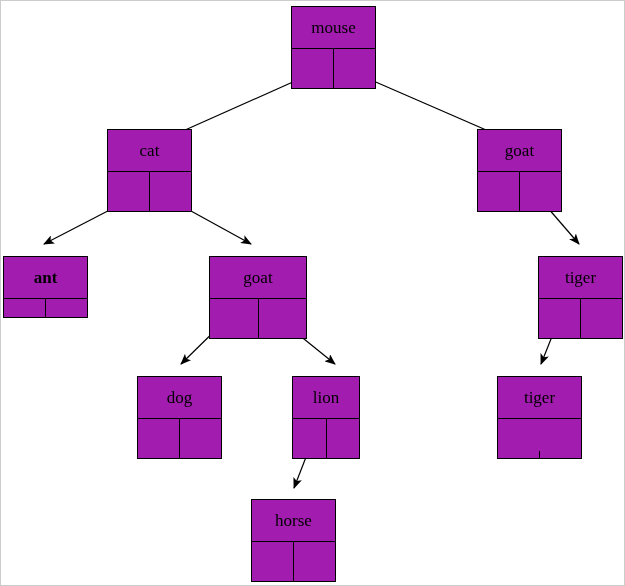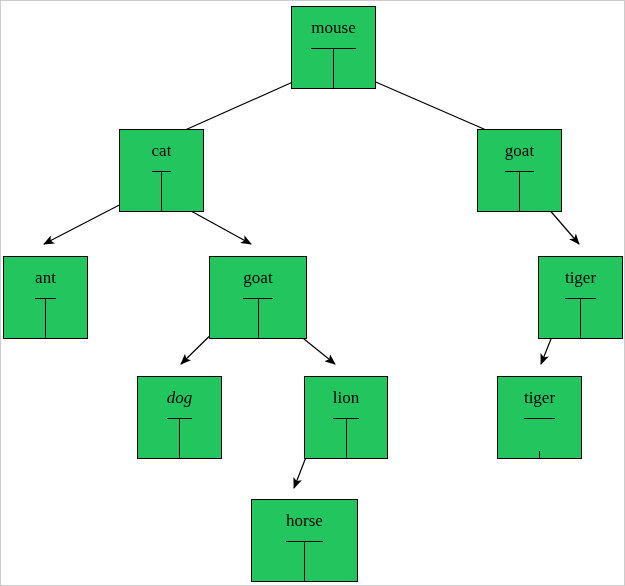--- a/index.html
+++ b/index.html
@@ -24,24 +24,23 @@
     width: 625px;
     height: 586px;
     pointer-events: none;
   }
   .node {
     position: absolute;
     width: 85px;
     height: 83px;
     box-sizing: border-box;
     border: 1.6px solid #000000;
-    background: #22c55e;
+    background: #a21caf;
     display: flex;
     flex-direction: column;
-    align-items: center;
   }
   .node-label {
     height: 42px;
     line-height: 42px;
     text-align: center;
     font-size: 17px;
     color: #000000;
     border-bottom: 1.6px solid #000000;
     box-sizing: border-box;
     overflow: hidden;
@@ -82,77 +81,77 @@
       </g>
   </svg>
   <div id="nodes-layer">
       <div class="node" style="left: 290px; top: 5px; width: 85px; height: 83px;">
         <div class="node-label">mouse</div>
         <div class="node-ptrs">
           <div class="ptr ptr-left"></div>
           <div class="ptr ptr-right"></div>
         </div>
       </div>
-      <div class="node" style="left: 106px; top: 128px; width: 85px; height: 83px; margin-left: 12px;">
+      <div class="node" style="left: 106px; top: 128px; width: 85px; height: 83px;">
         <div class="node-label">cat</div>
         <div class="node-ptrs">
           <div class="ptr ptr-left"></div>
           <div class="ptr ptr-right"></div>
         </div>
       </div>
       <div class="node" style="left: 476px; top: 128px; width: 85px; height: 83px;">
         <div class="node-label">goat</div>
         <div class="node-ptrs">
           <div class="ptr ptr-left"></div>
           <div class="ptr ptr-right"></div>
         </div>
       </div>
-      <div class="node" style="left: 2px; top: 255px; width: 85px; height: 83px;">
+      <div class="node" style="left: 2px; top: 255px; width: 85px; height: 62px; font-weight: bold;">
         <div class="node-label">ant</div>
         <div class="node-ptrs">
           <div class="ptr ptr-left"></div>
           <div class="ptr ptr-right"></div>
         </div>
       </div>
       <div class="node" style="left: 208px; top: 255px; width: 98px; height: 83px;">
         <div class="node-label">goat</div>
         <div class="node-ptrs">
           <div class="ptr ptr-left"></div>
           <div class="ptr ptr-right"></div>
         </div>
       </div>
       <div class="node" style="left: 537px; top: 255px; width: 85px; height: 83px;">
         <div class="node-label">tiger</div>
         <div class="node-ptrs">
           <div class="ptr ptr-left"></div>
           <div class="ptr ptr-right"></div>
         </div>
       </div>
-      <div class="node" style="left: 136px; top: 375px; width: 85px; height: 83px; font-style: italic;">
+      <div class="node" style="left: 136px; top: 375px; width: 85px; height: 83px;">
         <div class="node-label">dog</div>
         <div class="node-ptrs">
           <div class="ptr ptr-left"></div>
           <div class="ptr ptr-right"></div>
         </div>
       </div>
-      <div class="node" style="left: 291px; top: 375px; width: 84px; height: 83px; margin-left: 12px;">
+      <div class="node" style="left: 291px; top: 375px; width: 68px; height: 83px;">
         <div class="node-label">lion</div>
         <div class="node-ptrs">
           <div class="ptr ptr-left"></div>
           <div class="ptr ptr-right"></div>
         </div>
       </div>
       <div class="node" style="left: 496px; top: 375px; width: 85px; height: 83px; gap: 32px;">
         <div class="node-label">tiger</div>
         <div class="node-ptrs">
           <div class="ptr ptr-left"></div>
           <div class="ptr ptr-right"></div>
         </div>
       </div>
-      <div class="node" style="left: 250px; top: 498px; width: 107px; height: 83px;">
+      <div class="node" style="left: 250px; top: 498px; width: 85px; height: 83px;">
         <div class="node-label">horse</div>
         <div class="node-ptrs">
           <div class="ptr ptr-left"></div>
           <div class="ptr ptr-right"></div>
         </div>
       </div>
     </div>
 </div>
 
 </body></html>

